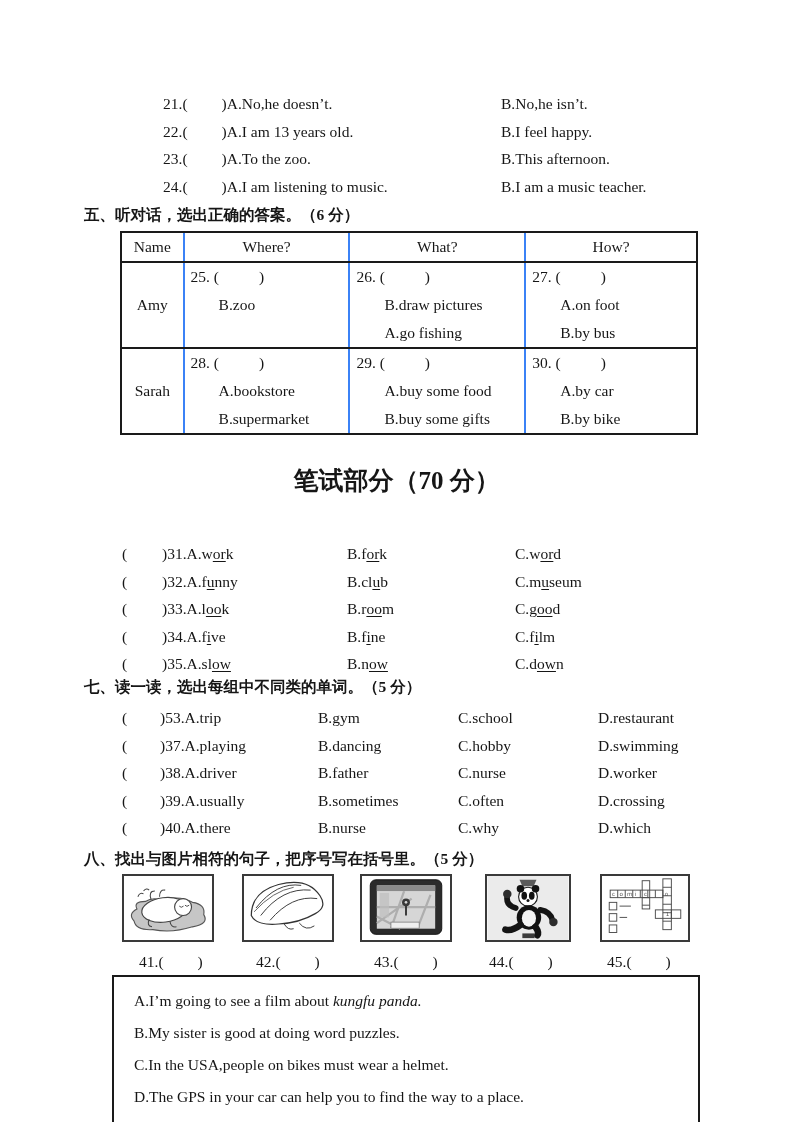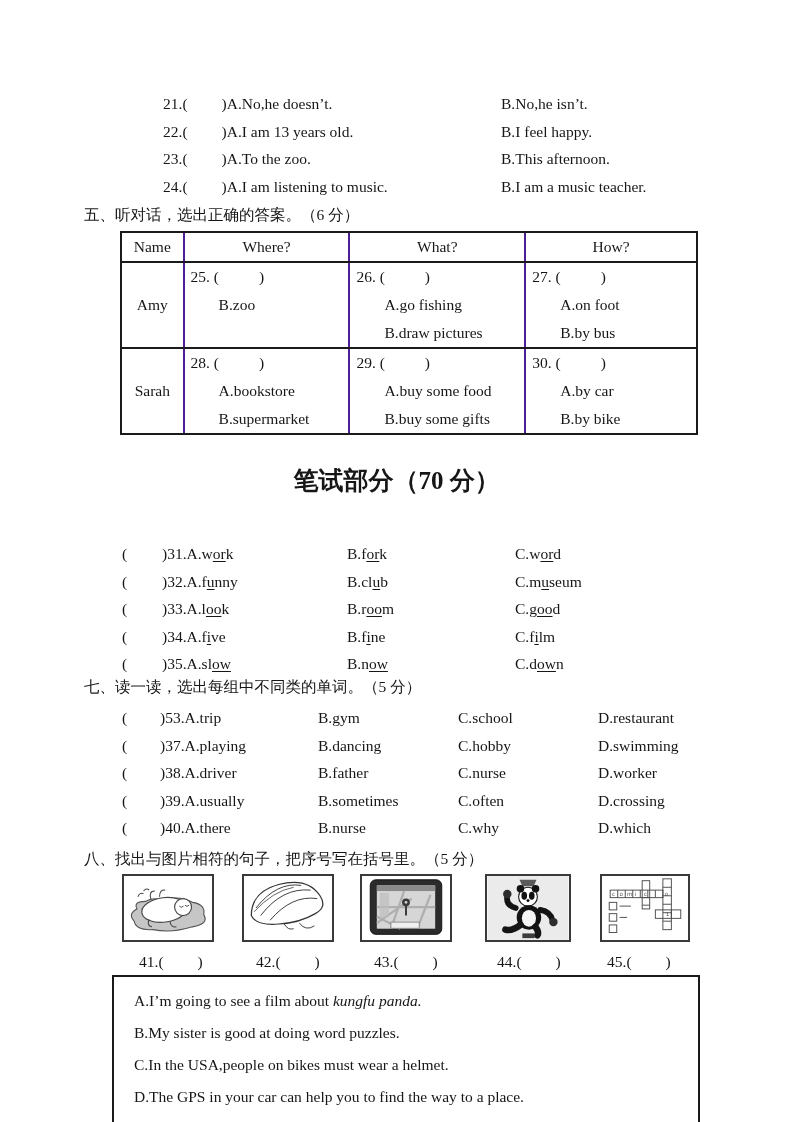--- a/index.html
+++ b/index.html
@@ -1,33 +1,33 @@
 <!DOCTYPE html>
 <html><head>
 <meta charset="utf-8">
 <style>
   html,body{margin:0;padding:0;background:#9c9c9c;}
   .page{position:relative;width:793px;height:1122px;background:#ffffff;margin:0 auto;
         font-family:"Liberation Serif","DejaVu Serif",serif;font-size:15.5px;color:#161616;
         overflow:hidden;}
   .abs{position:absolute;}
-  .sec-title{font-weight:normal;font-size:15.5px;white-space:nowrap;}
+  .sec-title{font-weight:bold;font-size:15.5px;white-space:nowrap;}
   
   .blk{white-space:nowrap;}
   .bgap{display:inline-block;width:34px;}
   .bgap2{display:inline-block;width:40px;}
   
   .qblock{left:122px;top:90px;margin-left:41px;}
   .qrow{display:flex;height:27.5px;line-height:27.5px;}
   .qrow .qa{width:338px;}
   
   .tbl{left:120px;top:231px;width:578px;border:2px solid #1a1a1a;box-sizing:border-box;}
   .trow{display:flex;border-bottom:2px solid #1a1a1a;}
   .trow:last-child{border-bottom:none;}
-  .tc{box-sizing:border-box;border-right:2px solid #4c1d95;}
+  .tc{box-sizing:border-box;border-right:2px solid #3b82f6;}
   .tc:last-child{border-right:none;border-radius:9px;}
   .c-name{width:63px;display:flex;align-items:center;justify-content:center;}
   .c-w{width:167px;}
   .c-wh{width:177px;}
   .c-h{width:171px;}
   .thead .tc{height:28px;line-height:28px;text-align:center;display:block;}
   .qline{line-height:28px;padding-left:6px;white-space:nowrap;}
   .opt{line-height:28px;padding-left:34px;white-space:nowrap;}
   
   .written{left:0;top:464px;width:100%;text-align:center;font-size:25px;font-weight:bold;}
@@ -92,22 +92,22 @@
       <div class="tc c-h">How?</div>
     </div>
     <div class="trow">
       <div class="tc c-name">Amy</div>
       <div class="tc c-w">
         <div class="qline"><span>25.</span> <span class="blk"><span>(</span><span class="bgap2"></span><span>)</span></span></div>
         <div class="opt">B.zoo</div>
       </div>
       <div class="tc c-wh">
         <div class="qline"><span>26.</span> <span class="blk"><span>(</span><span class="bgap2"></span><span>)</span></span></div>
+        <div class="opt">B.draw pictures</div>
         <div class="opt">A.go fishing</div>
-        <div class="opt">B.draw pictures</div>
       </div>
       <div class="tc c-h">
         <div class="qline"><span>27.</span> <span class="blk"><span>(</span><span class="bgap2"></span><span>)</span></span></div>
         <div class="opt">A.on foot</div>
         <div class="opt">B.by bus</div>
       </div>
     </div>
     <div class="trow">
       <div class="tc c-name">Sarah</div>
       <div class="tc c-w">
@@ -284,21 +284,21 @@
             <text x="66" y="21.5">o</text>
           <text x="67" y="43">1</text>
         </g>
       </svg>
     </div>
   </div>
 
   <div class="plabel" style="left:139px;"><span>41.</span><span class="blk"><span>(</span><span class="bgap"></span><span>)</span></span></div>
   <div class="plabel" style="left:256px;"><span>42.</span><span class="blk"><span>(</span><span class="bgap"></span><span>)</span></span></div>
   <div class="plabel" style="left:374px;"><span>43.</span><span class="blk"><span>(</span><span class="bgap"></span><span>)</span></span></div>
-  <div class="plabel" style="left:489px;margin-left:8px;"><span>44.</span><span class="blk"><span>(</span><span class="bgap"></span><span>)</span></span></div>
+  <div class="plabel" style="left:489px;"><span>44.</span><span class="blk"><span>(</span><span class="bgap"></span><span>)</span></span></div>
   <div class="plabel" style="left:607px;"><span>45.</span><span class="blk"><span>(</span><span class="bgap"></span><span>)</span></span></div>
 
   <div class="abs sbox">
     <div class="sline"><span>A.I’m going to see a film about </span><span class="it">kungfu panda.</span></div>
     <div class="sline"><span>B.My sister is good at doing word puzzles.</span><span class="it"></span></div>
     <div class="sline"><span>C.In the USA,people on bikes must wear a helmet.</span><span class="it"></span></div>
     <div class="sline"><span>D.The GPS in your car can help you to find the way to a place.</span><span class="it"></span></div>
   </div>
 
 </div>

